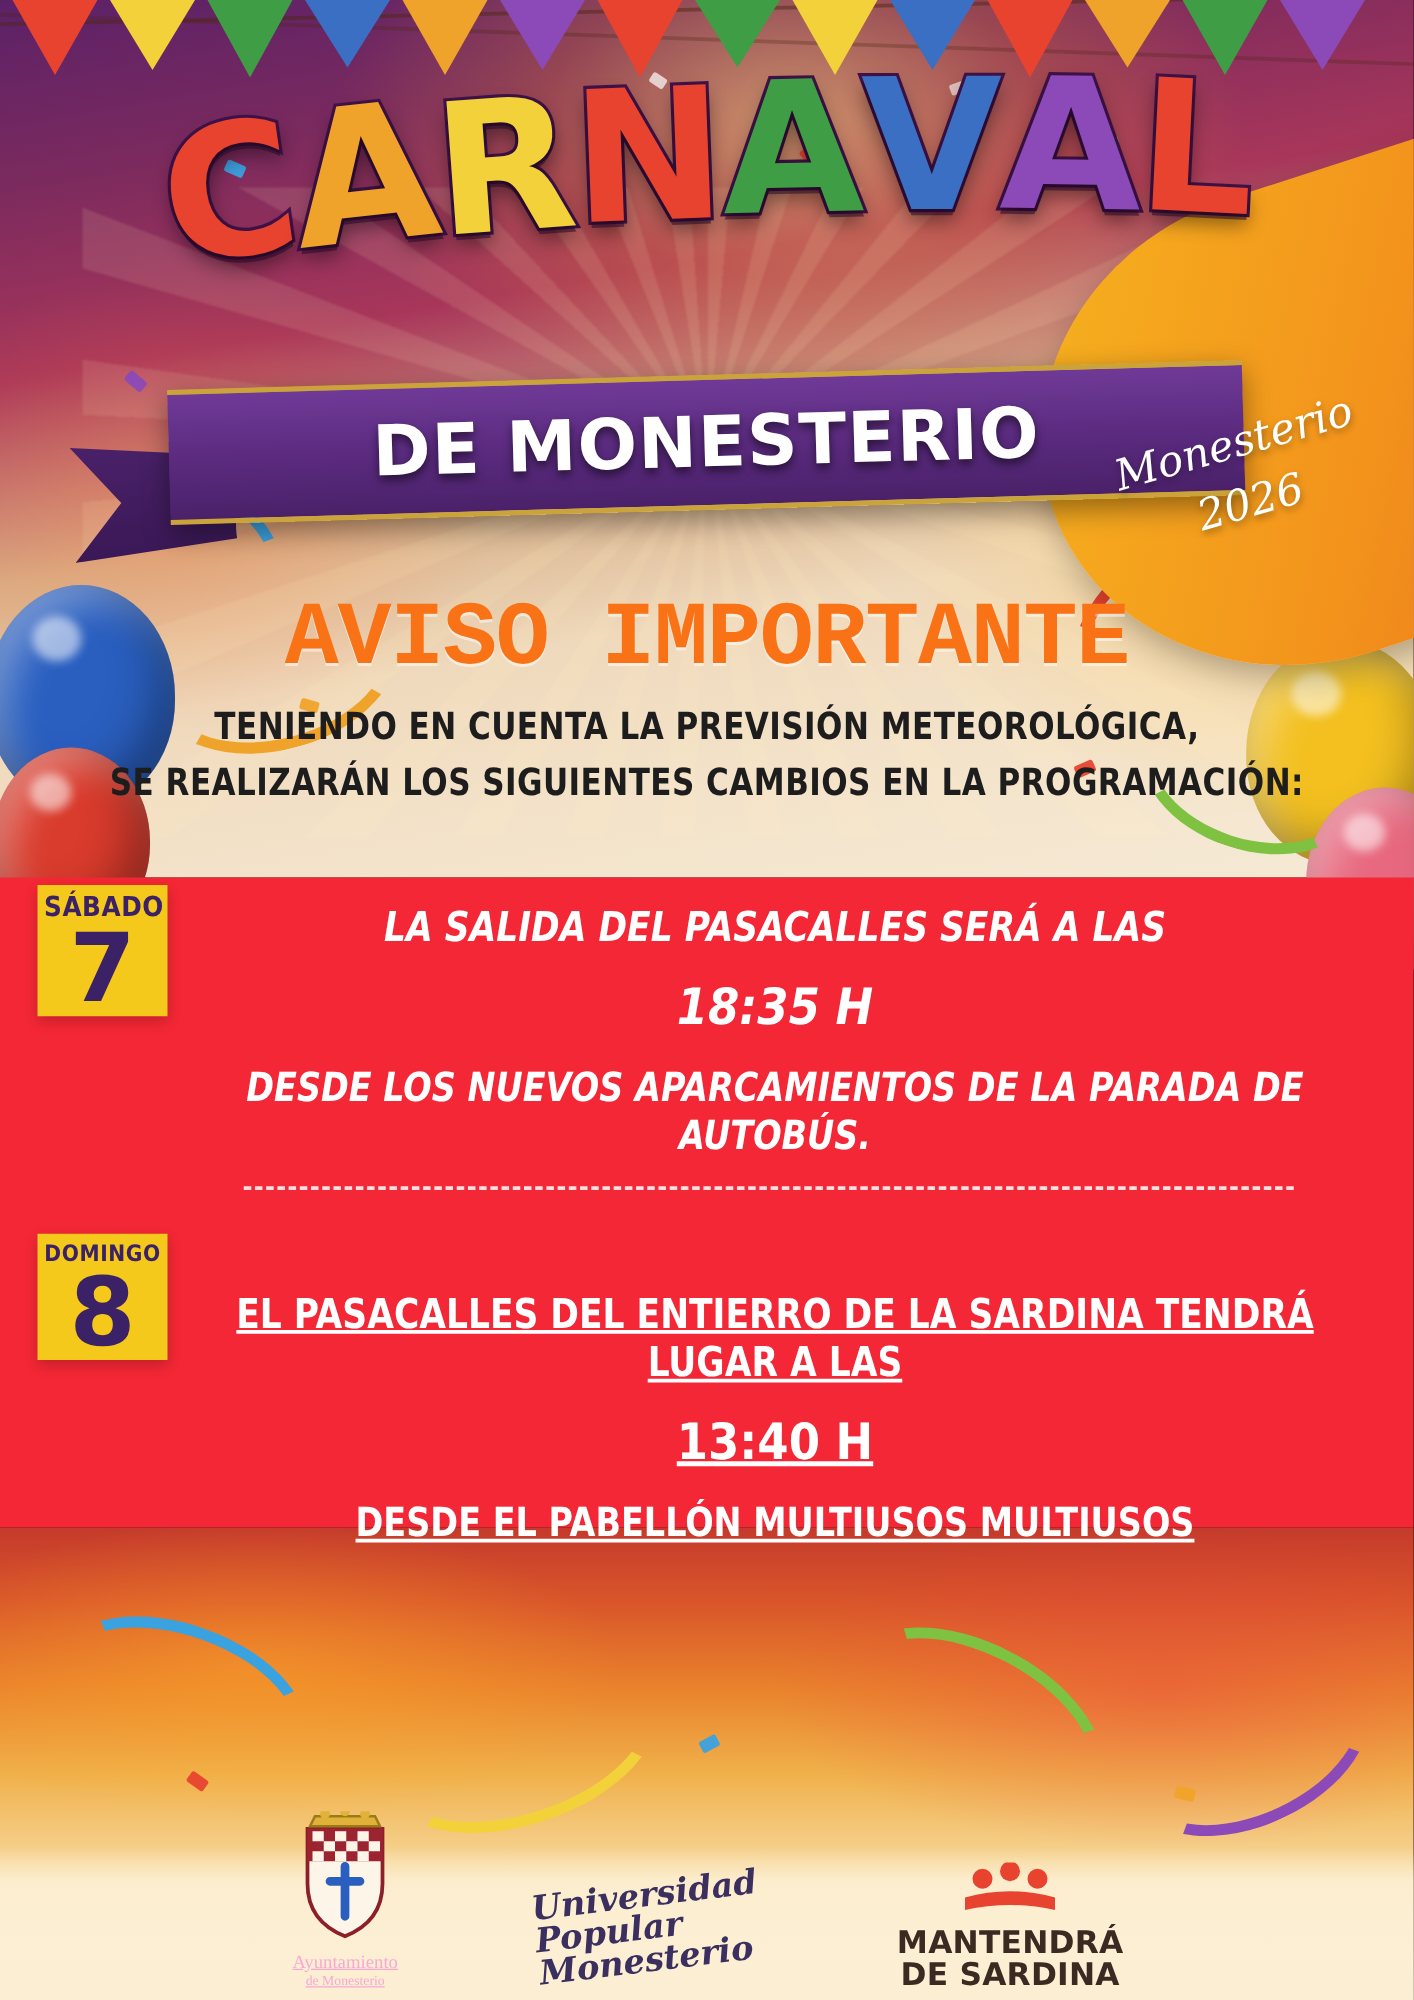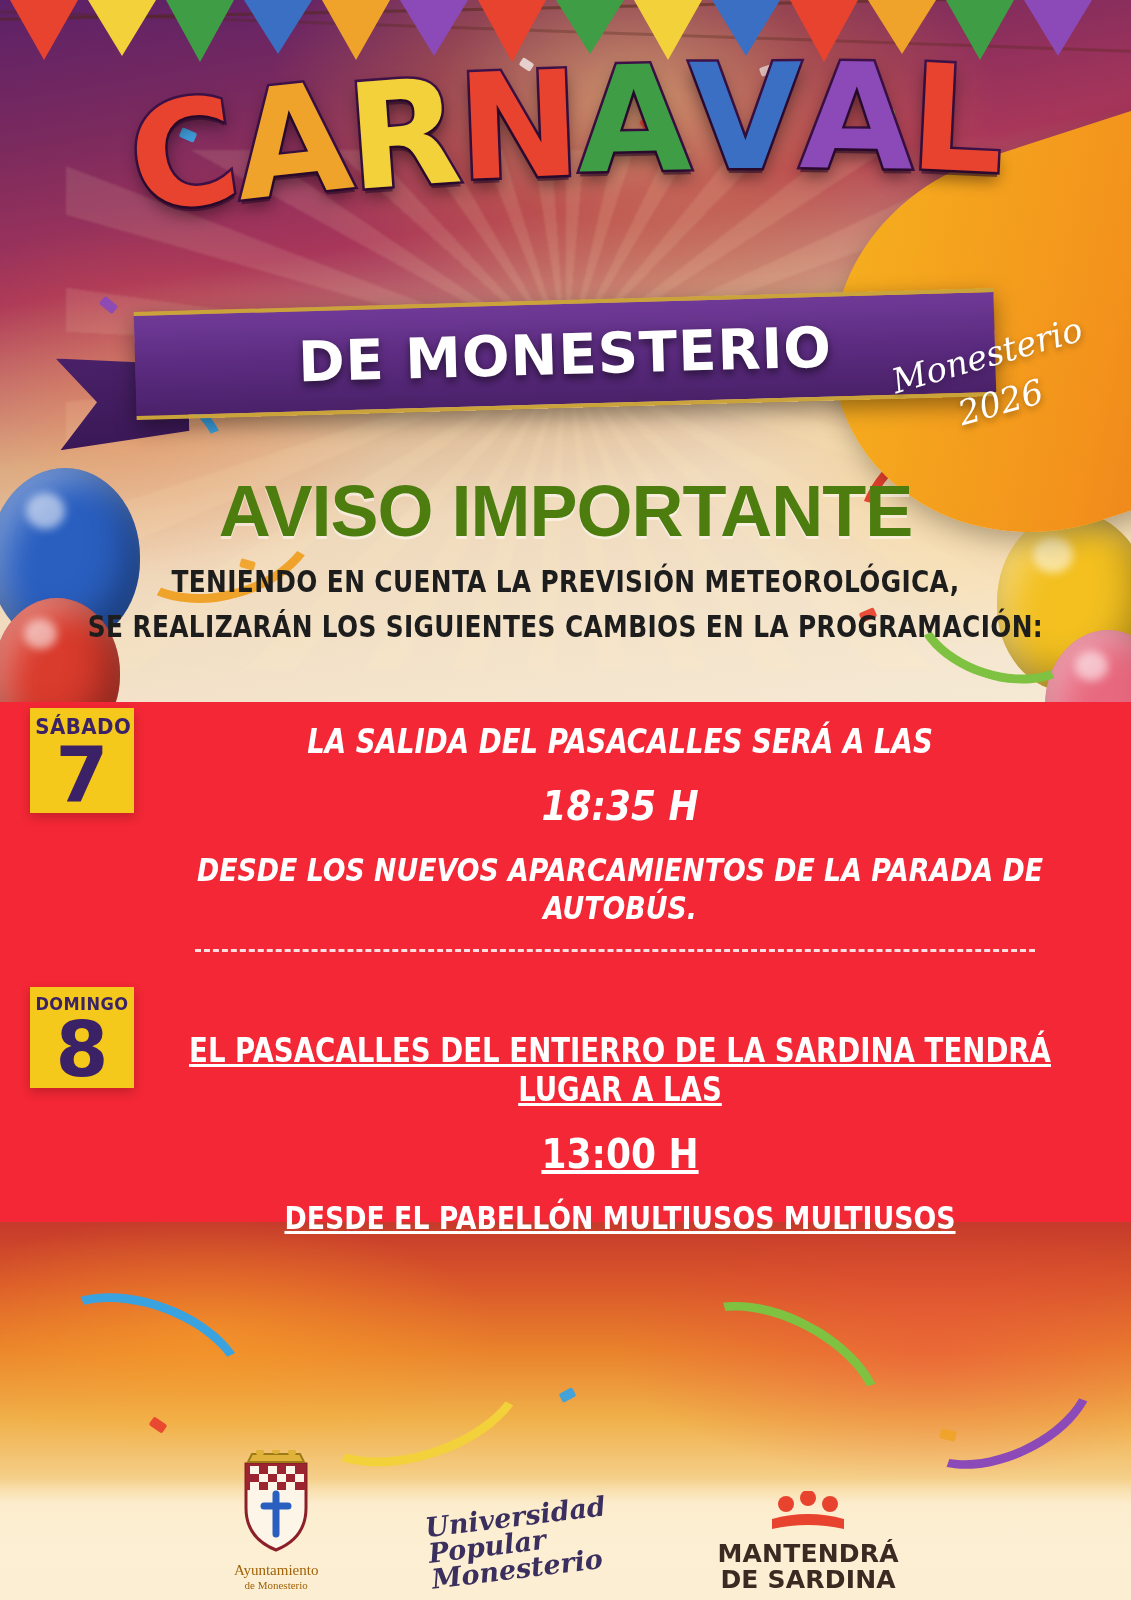--- a/index.html
+++ b/index.html
@@ -179,25 +179,25 @@
 
   
   .notice {
     position: absolute;
     left: 0; top: 470px;
     width: 1131px;
     text-align: center;
     z-index: 7;
   }
   .aviso {
-    font-family: Liberation Sans, sans-serif;
+    font-family: Liberation Mono, monospace;
     font-weight: bold;
     font-size: 72px;
     letter-spacing: -1px;
-    color: #4d7c0f;
+    color: #f97316;
     text-shadow: 0 3px 0 rgba(255,255,255,.5);
   }
   .notice-line {
     font-family: "DejaVu Sans Condensed", "DejaVu Sans", sans-serif;
     font-weight: bold;
     font-size: 30px;
     letter-spacing: .4px;
     color: #1d1d1d;
     margin-top: 12px;
     transform: scaleX(.92);
@@ -305,22 +305,23 @@
     padding-bottom: 6px;
   }
   .logo { text-align: center; }
   .shield {
     width: 88px; height: 104px;
     margin: 0 auto 4px;
   }
   .logo-caption {
     font-family: "Liberation Serif", serif;
     font-size: 15px;
-    color: #a16207;
+    color: #f9a8d4;
     line-height: 1.15;
+    text-decoration: underline;
   }
   .logo-caption .sm { font-size: 11px; }
   .up-mark {
     font-family: "DejaVu Serif", serif;
     font-style: italic;
     font-weight: bold;
     font-size: 27px;
     color: #3a2f5e;
     line-height: .96;
     transform: rotate(-7deg);
@@ -425,21 +426,21 @@
 
     <div class="divider"></div>
 
     <div class="entry">
       <div class="daybox" style="left:30px; top:285px;">
         <span class="dw small">DOMINGO</span>
         <span class="dn">8</span>
       </div>
       <div class="etext" style="top:329px;text-decoration:underline;">
         <div class="l1">EL PASACALLES DEL ENTIERRO DE LA SARDINA TENDRÁ LUGAR A LAS</div>
-        <div class="l2">13:00 H</div>
+        <div class="l2">13:40 H</div>
         <div class="l3">DESDE EL PABELLÓN MULTIUSOS MULTIUSOS</div>
       </div>
     </div>
   </div>
 
   <div class="bottom-bg"></div>
 
   <div class="streamer" style="left:40px;  top:1300px; width:210px; height:120px; border-color:#3ba2e0 transparent transparent transparent; transform:rotate(20deg);"></div>
   <div class="streamer" style="left:300px; top:1330px; width:230px; height:130px; border-color:transparent transparent #f3d13a transparent; transform:rotate(-18deg);"></div>
   <div class="streamer" style="right:240px;top:1315px; width:220px; height:125px; border-color:#7fc241 transparent transparent transparent; transform:rotate(28deg);"></div>

